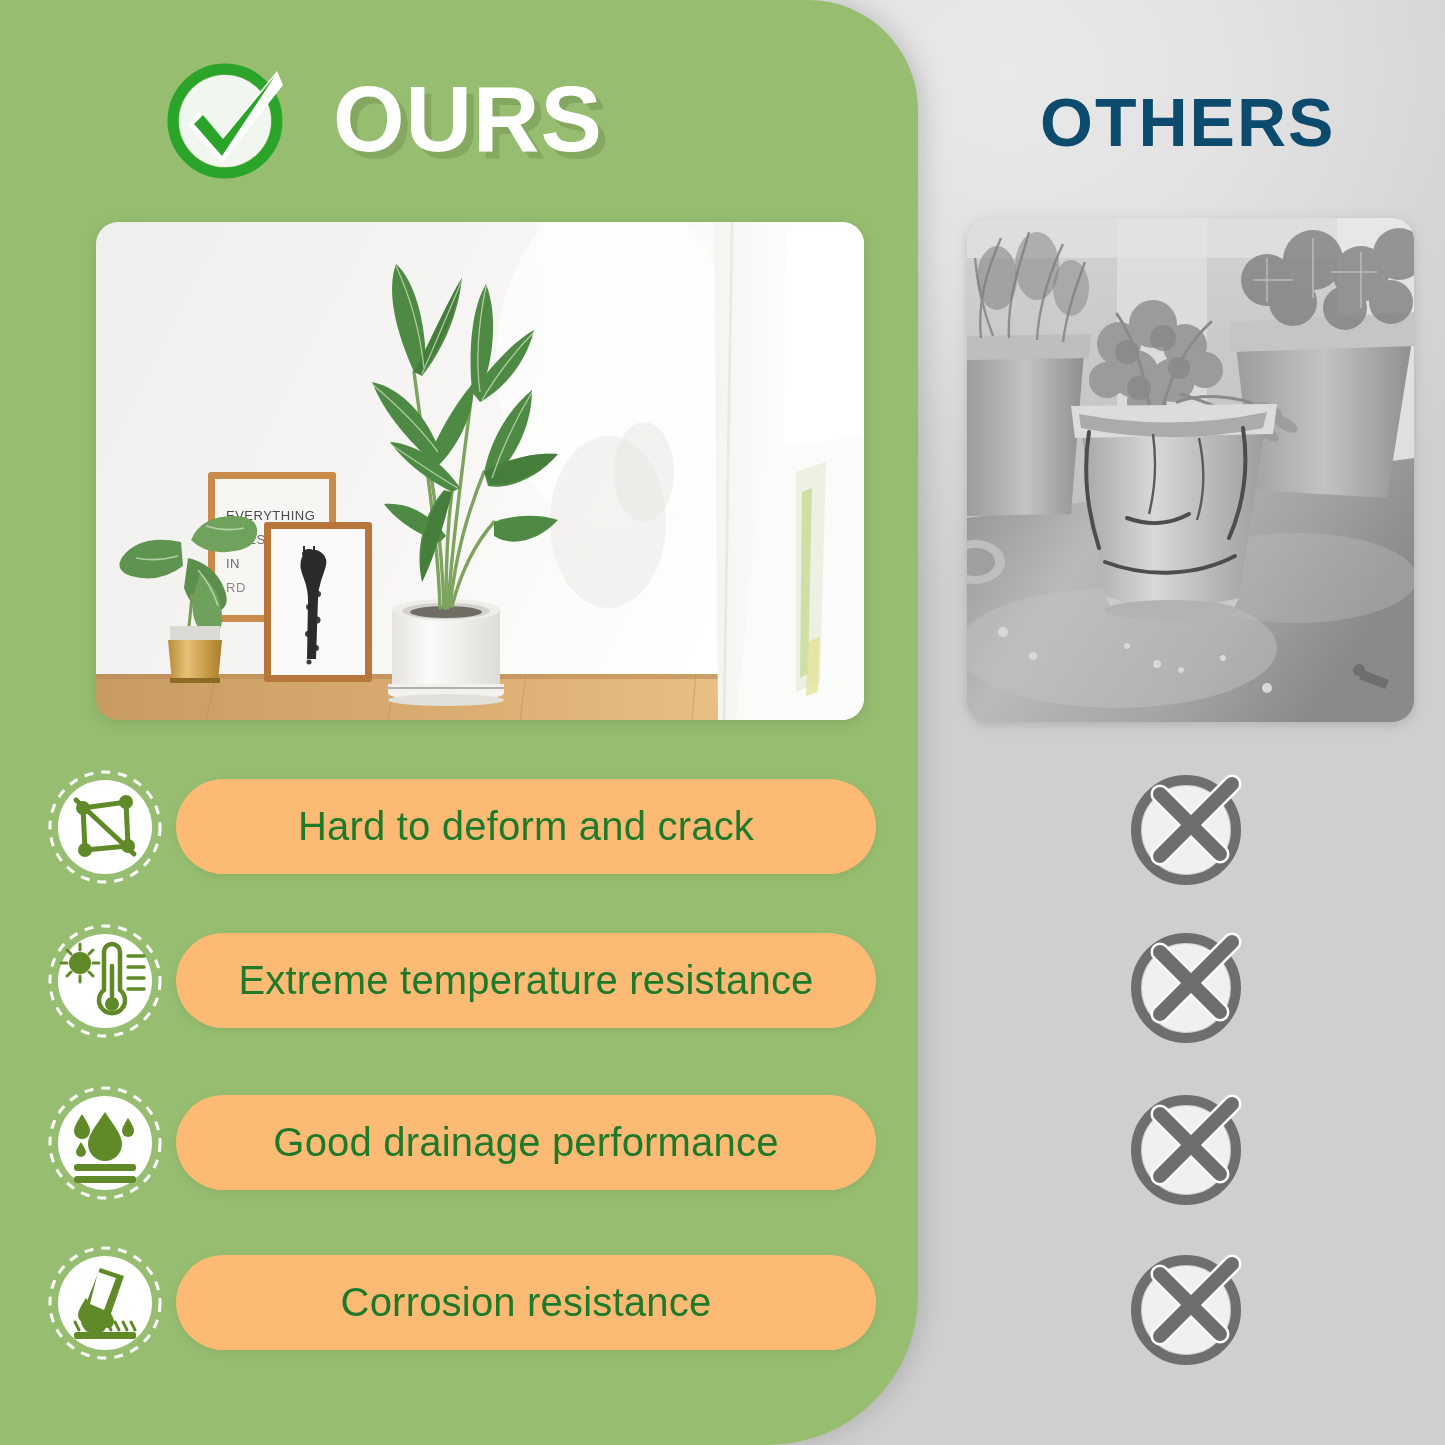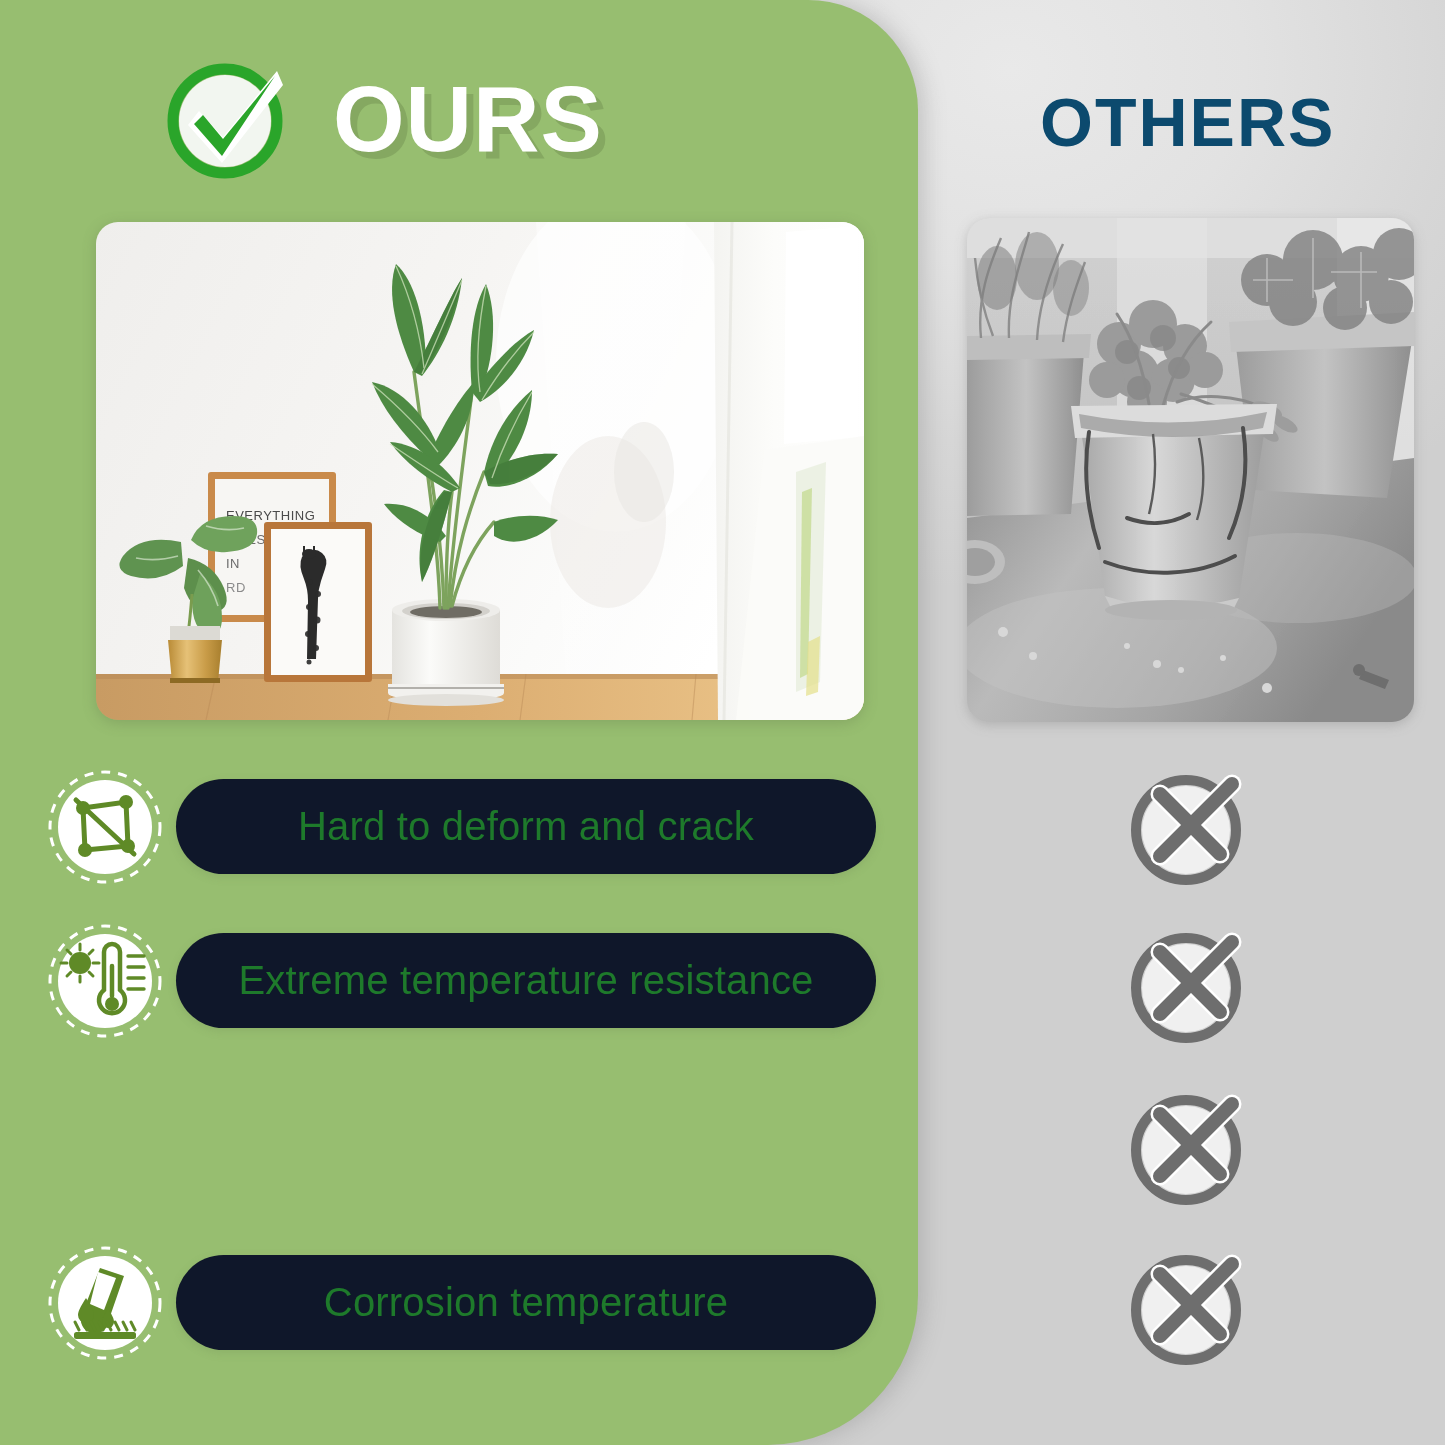--- a/index.html
+++ b/index.html
@@ -58,21 +58,21 @@
   }
   .ph{position:absolute;inset:0;}
 
   
   .row{position:absolute;left:0;width:918px;height:118px;}
   .icon-badge{
     position:absolute;left:46px;top:0;width:118px;height:118px;
   }
   .pill{
     position:absolute;left:176px;top:11px;height:95px;
-    background:#0f172a;border-radius:48px;
+    background:#fdba74;border-radius:48px;
     display:flex;align-items:center;justify-content:center;
     box-shadow:0 3px 9px rgba(105,130,80,.22);
   }
   .pill span{
     font-size:40px;color:#1e7a2b;white-space:nowrap;letter-spacing:.2px;
   }
   .xmark{position:absolute;width:126px;height:126px;}
 </style>
 </head>
 <body>
@@ -437,20 +437,41 @@
           <line x1="82" y1="56" x2="98" y2="56"></line>
           <line x1="82" y1="67" x2="98" y2="67"></line>
         </g>
       </svg>
     </div>
     <div class="pill" style="width:700px;">
       <span>Extreme temperature resistance</span>
     </div>
   </div>
 
+  <div class="row" style="top:1084px;">
+    <div class="icon-badge">
+      <svg viewBox="0 0 118 118" width="118" height="118">
+        <circle cx="59" cy="59" r="55" fill="none" stroke="#ffffff" stroke-width="3" stroke-dasharray="9 8"></circle>
+        <circle cx="59" cy="59" r="47" fill="#ffffff"></circle>
+        <g fill="#5f8a27">
+          <path d="M59 28 C70 44 76 52 76 60 a17 17 0 0 1 -34 0 C42 52 48 44 59 28 Z"></path>
+          <path d="M36 30 C41 38 44 43 44 47 a8 8 0 0 1 -16 0 C28 43 31 38 36 30 Z"></path>
+          <path d="M82 34 C86 40 88 44 88 47 a6 6 0 0 1 -12 0 C76 44 78 40 82 34 Z"></path>
+          <path d="M35 58 C38 63 40 66 40 68 a5 5 0 0 1 -10 0 C30 66 32 63 35 58 Z"></path>
+        </g>
+        <g fill="#5f8a27">
+          <rect x="28" y="80" width="62" height="7" rx="3"></rect>
+          <rect x="28" y="92" width="62" height="7" rx="3"></rect>
+        </g>
+      </svg>
+    </div>
+    <div class="pill" style="width:700px;">
+      <span>Good drainage performance</span>
+    </div>
+  </div>
 
   <div class="row" style="top:1244px;">
     <div class="icon-badge">
       <svg viewBox="0 0 118 118" width="118" height="118">
         <circle cx="59" cy="59" r="55" fill="none" stroke="#ffffff" stroke-width="3" stroke-dasharray="9 8"></circle>
         <circle cx="59" cy="59" r="47" fill="#ffffff"></circle>
         <g fill="#5f8a27">
           <path d="M58 26 L80 34 L58 86 a13 13 0 0 1 -22 -13 Z" opacity="0"></path>
           <path d="M54 24 L78 32 L60 84 a14 14 0 0 1 -24 -14 Z"></path>
         </g>
@@ -467,21 +488,21 @@
           <line x1="49" y1="86" x2="45" y2="78"></line>
             <line x1="57" y1="86" x2="53" y2="78"></line>
           <line x1="65" y1="86" x2="61" y2="78"></line>
             <line x1="73" y1="86" x2="69" y2="78"></line>
           <line x1="81" y1="86" x2="77" y2="78"></line>
             <line x1="89" y1="86" x2="85" y2="78"></line>
         </g>
       </svg>
     </div>
     <div class="pill" style="width:700px;">
-      <span>Corrosion temperature</span>
+      <span>Corrosion resistance</span>
     </div>
   </div>
 
   <div class="xmark" style="left:1128px;top:764px;">
     <svg viewBox="0 0 126 126" width="126" height="126">
       <circle cx="58" cy="66" r="50" fill="none" stroke="#6e6e6e" stroke-width="10"></circle>
       <circle cx="58" cy="66" r="44" fill="#f0f0f0"></circle>
       <g stroke="#ffffff" stroke-width="19" stroke-linecap="round">
         <line x1="32" y1="92" x2="104" y2="20"></line>
           <line x1="32" y1="30" x2="92" y2="90"></line>

